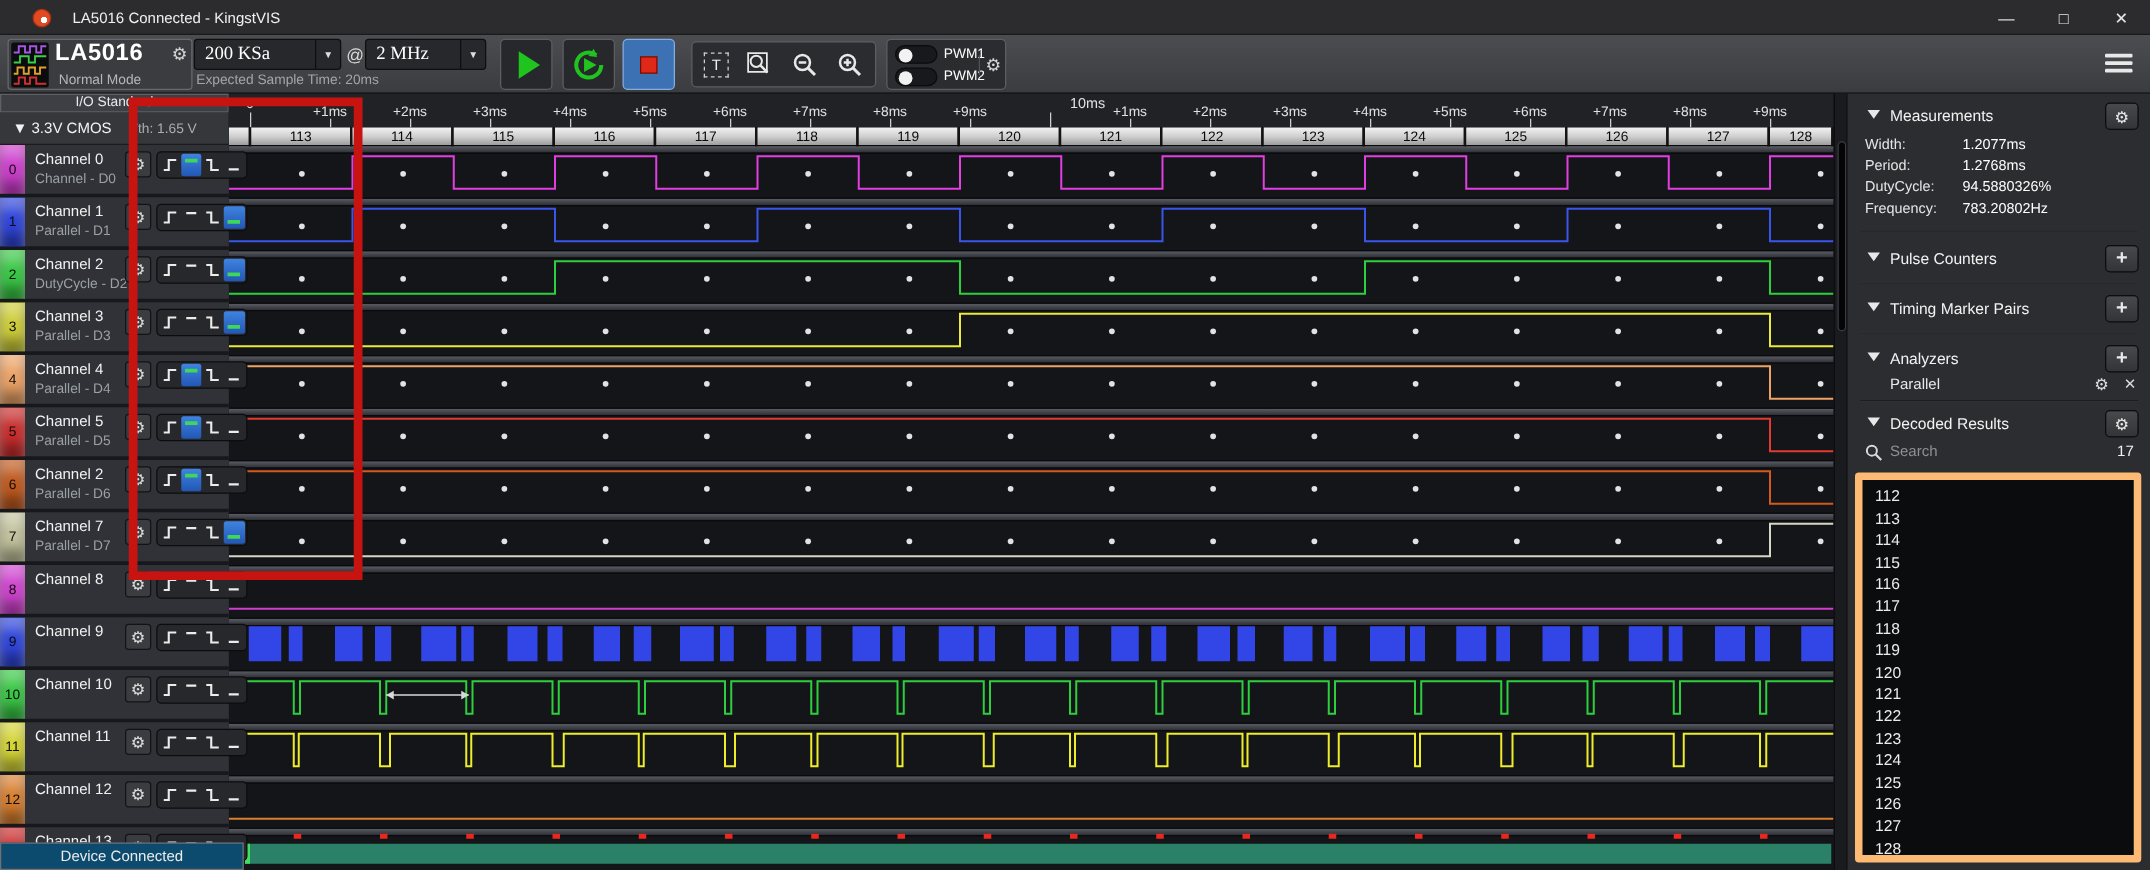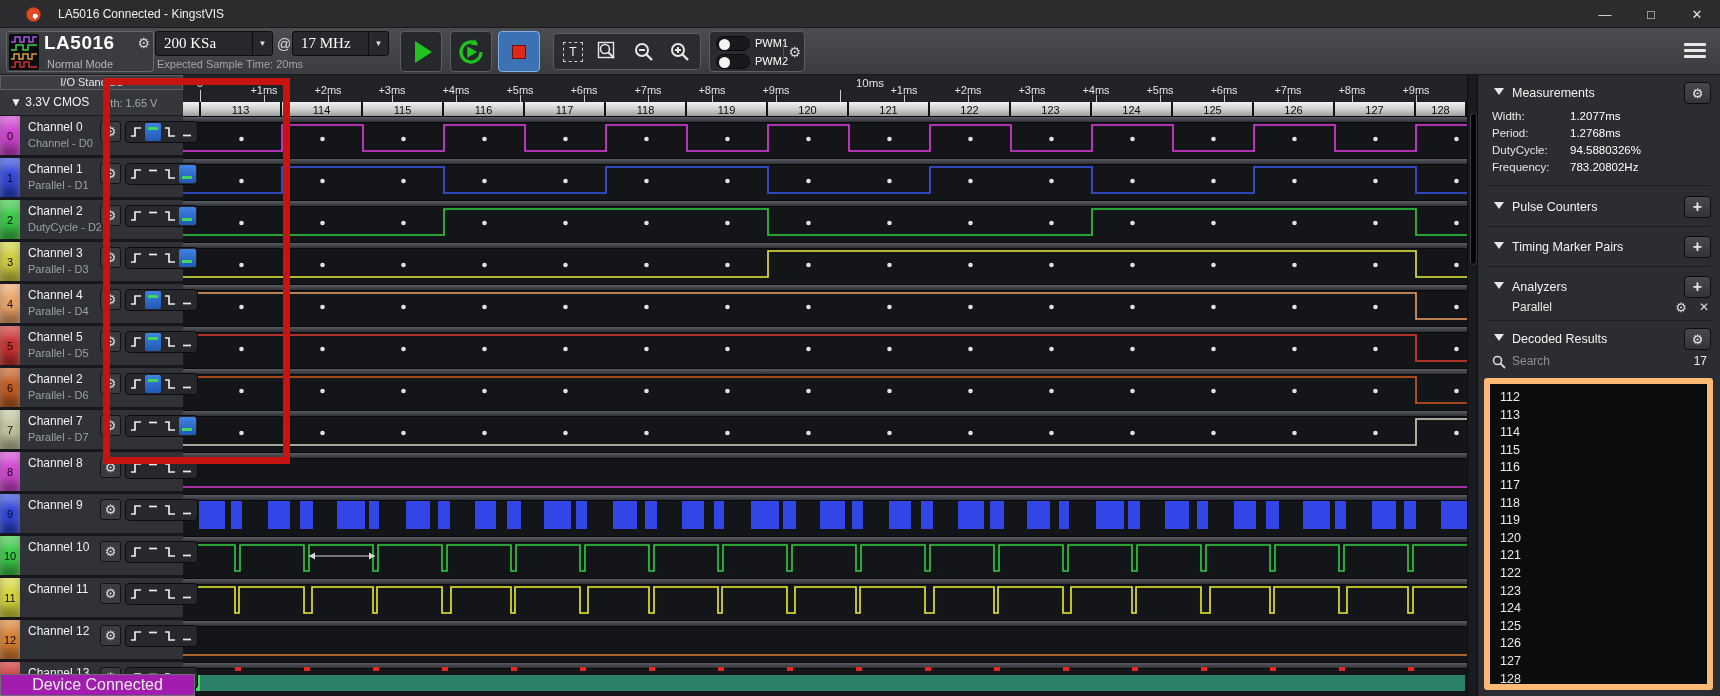--- a/index.html
+++ b/index.html
@@ -102,22 +102,22 @@
   .search-row{position:absolute;left:6px;width:231px;height:22px;}
   .search-input{position:absolute;left:26px;top:1px;width:150px;background:transparent;border:none;outline:none;
                 color:#dcdcdc;font-size:12px;font-family:"Liberation Sans",sans-serif;}
   .search-input::placeholder{color:#8e9094;}
   .search-count{position:absolute;right:8px;top:2px;font-size:12px;color:#f0f0f0;}
   #decoded-list{position:absolute;left:6px;top:303px;width:229px;height:312px;background:#0b0c0e;
                 border:6px solid #fdba74;border-radius:3px;overflow:hidden;padding-top:5px;}
   .dec-item{height:17.6px;line-height:17.6px;padding-left:10px;font-size:12.5px;color:#ececec;}
 
   
-  #status-bar{position:absolute;left:0;top:674px;width:195px;height:22px;background:#a21caf;border:1px solid #6e7074;
-              text-align:center;font-size:16px;color:#ececec;line-height:20px;z-index:20;}
+  #status-bar{position:absolute;left:0;top:674px;width:195px;height:22px;background:#0c4a6e;border:1px solid #6e7074;
+              text-align:center;font-size:12px;color:#ececec;line-height:20px;z-index:20;}
   #red-rect{position:absolute;left:103px;top:78px;width:187px;height:386px;border:7px solid #c81410;z-index:80;pointer-events:none;}
 </style>
 </head>
 <body>
 
 <div id="app">
 
   <div class="titlebar">
     <span class="app-icon"></span>
     <span class="win-title">LA5016 Connected - KingstVIS</span>
@@ -140,21 +140,21 @@
       <span class="logo-gear">⚙</span>
       <span class="logo-mode">Normal Mode</span>
     </div>
 
     <div class="sel-box" style="left:155px;width:118px;">
       <span class="val">200 KSa</span>
       <span class="arr">▼</span>
     </div>
     <span class="at-sign">@</span>
     <div class="sel-box" style="left:292px;width:97px;">
-      <span class="val">17 MHz</span>
+      <span class="val">2 MHz</span>
       <span class="arr">▼</span>
     </div>
     <span class="sample-sub">Expected Sample Time: 20ms</span>
 
     <div class="tb-btn" style="left:400px;">
       <span class="play-tri"></span>
     </div>
     <div class="tb-btn" style="left:450px;">
       <svg width="30" height="30" viewBox="0 0 24 24">
         <path d="M20 12a8 8 0 1 1-3.2-6.4" stroke="#1fc41f" stroke-width="2.6" fill="none"></path>

